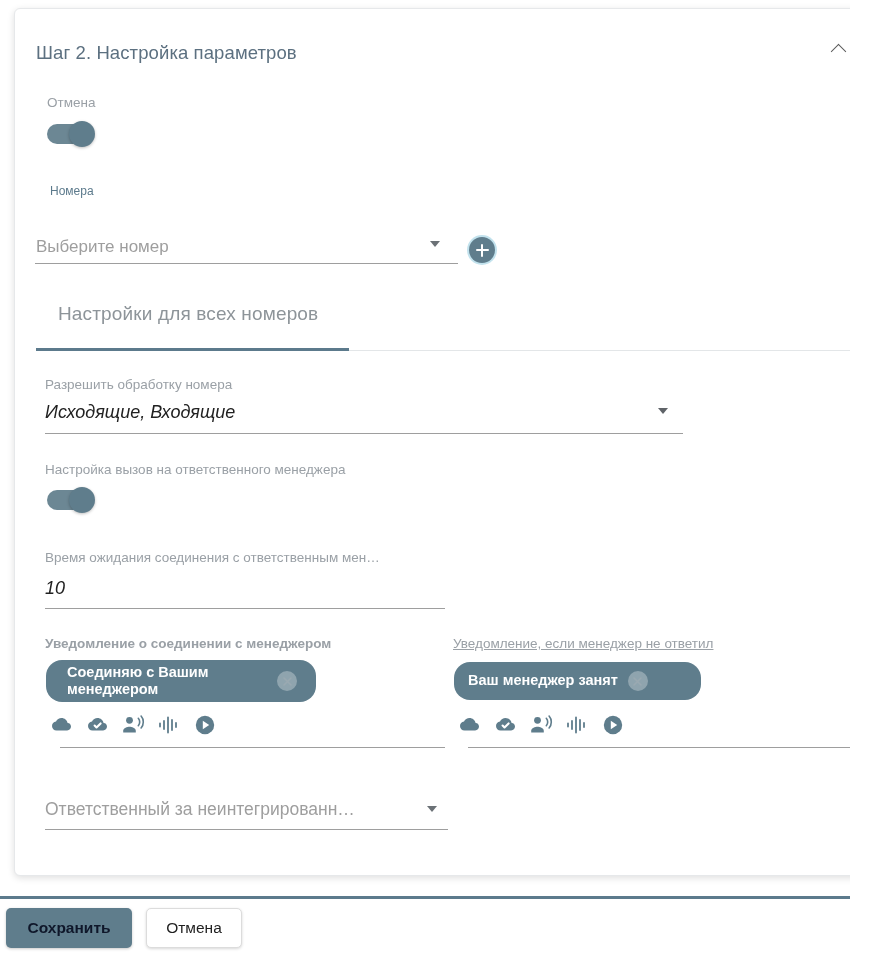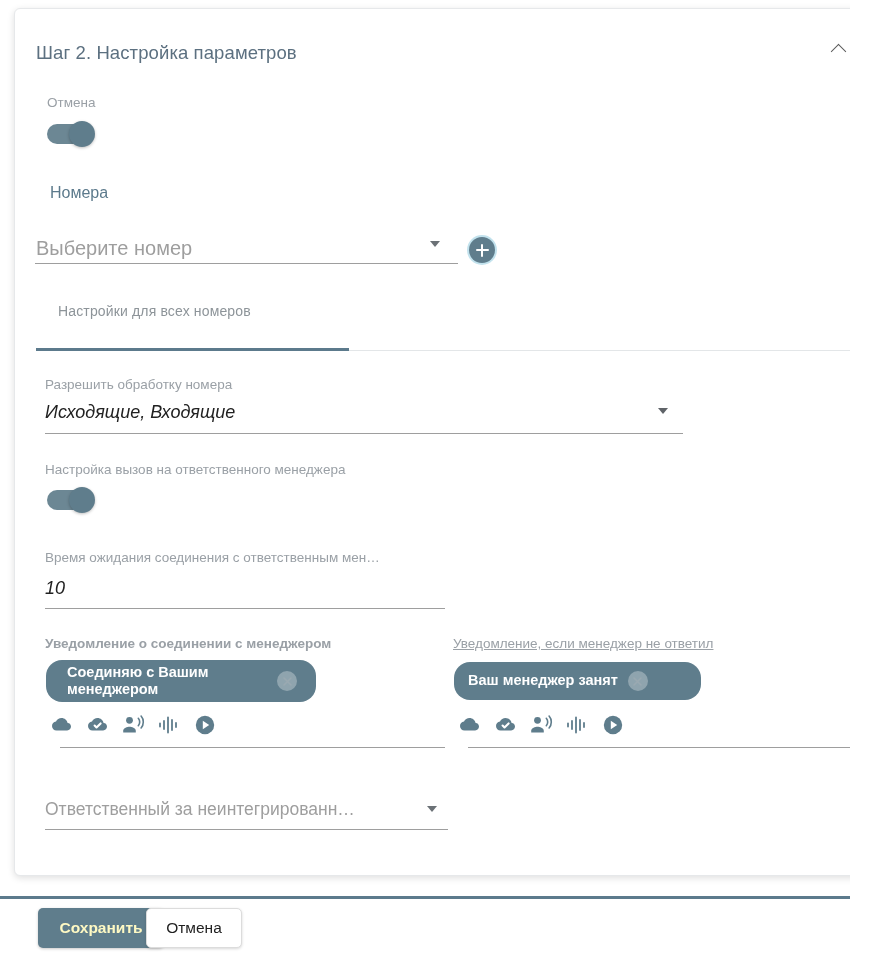--- a/index.html
+++ b/index.html
@@ -59,21 +59,21 @@
 
   
   .flabel {
     position: absolute;
     font-size: 13.5px;
     color: #9aa0a6;
     white-space: nowrap;
   }
   .flabel-dark {
     position: absolute;
-    font-size: 16px;
+    font-size: 12px;
     color: #5c7a8c;
     white-space: nowrap;
   }
 
   
   .toggle {
     position: absolute;
     width: 56px; height: 26px;
     cursor: pointer;
   }
@@ -101,21 +101,21 @@
   }
   .uline-val {
     position: absolute;
     font-size: 18px;
     color: #212121;
     white-space: nowrap;
     font-style: italic;
   }
   .uline-ph {
     position: absolute;
-    font-size: 20px;
+    font-size: 17px;
     color: #9e9e9e;
     white-space: nowrap;
   }
   .caret {
     position: absolute;
     width: 0; height: 0;
     border-left: 5.5px solid transparent;
     border-right: 5.5px solid transparent;
     border-top: 6.5px solid #5f6368;
     cursor: pointer;
@@ -148,21 +148,21 @@
 
   
   .tabbar {
     position: absolute;
     left: 21px; top: 294px;
     width: 815px; height: 48px;
   }
   .tab {
     position: absolute;
     left: 22px; top: 0;
-    font-size: 14px;
+    font-size: 19px;
     color: #8d9499;
     letter-spacing: 0.15px;
     white-space: nowrap;
     cursor: pointer;
   }
   .tab-underline-all {
     position: absolute;
     left: 0; bottom: 0;
     width: 815px; height: 1px;
     background: #e3e6e8;
@@ -226,25 +226,24 @@
     border-radius: 5px;
     font-size: 15.5px;
     display: flex; align-items: center; justify-content: center;
     cursor: pointer;
     user-select: none;
   }
   .btn-primary {
     left: 6px; top: 908px;
     width: 126px;
     background: #5f7d8c;
-    color: #fef9c3;
+    color: #0f172a;
     font-weight: bold;
     border: none;
     box-shadow: 0 1px 3px rgba(0,0,0,0.22);
-    margin-left: 32px;
   }
   .btn-secondary {
     left: 146px; top: 908px;
     width: 96px;
     background: #ffffff;
     color: #1f1f1f;
     border: 1px solid #dcdcdc;
     box-shadow: 0 1px 3px rgba(0,0,0,0.16);
   }
 </style>

